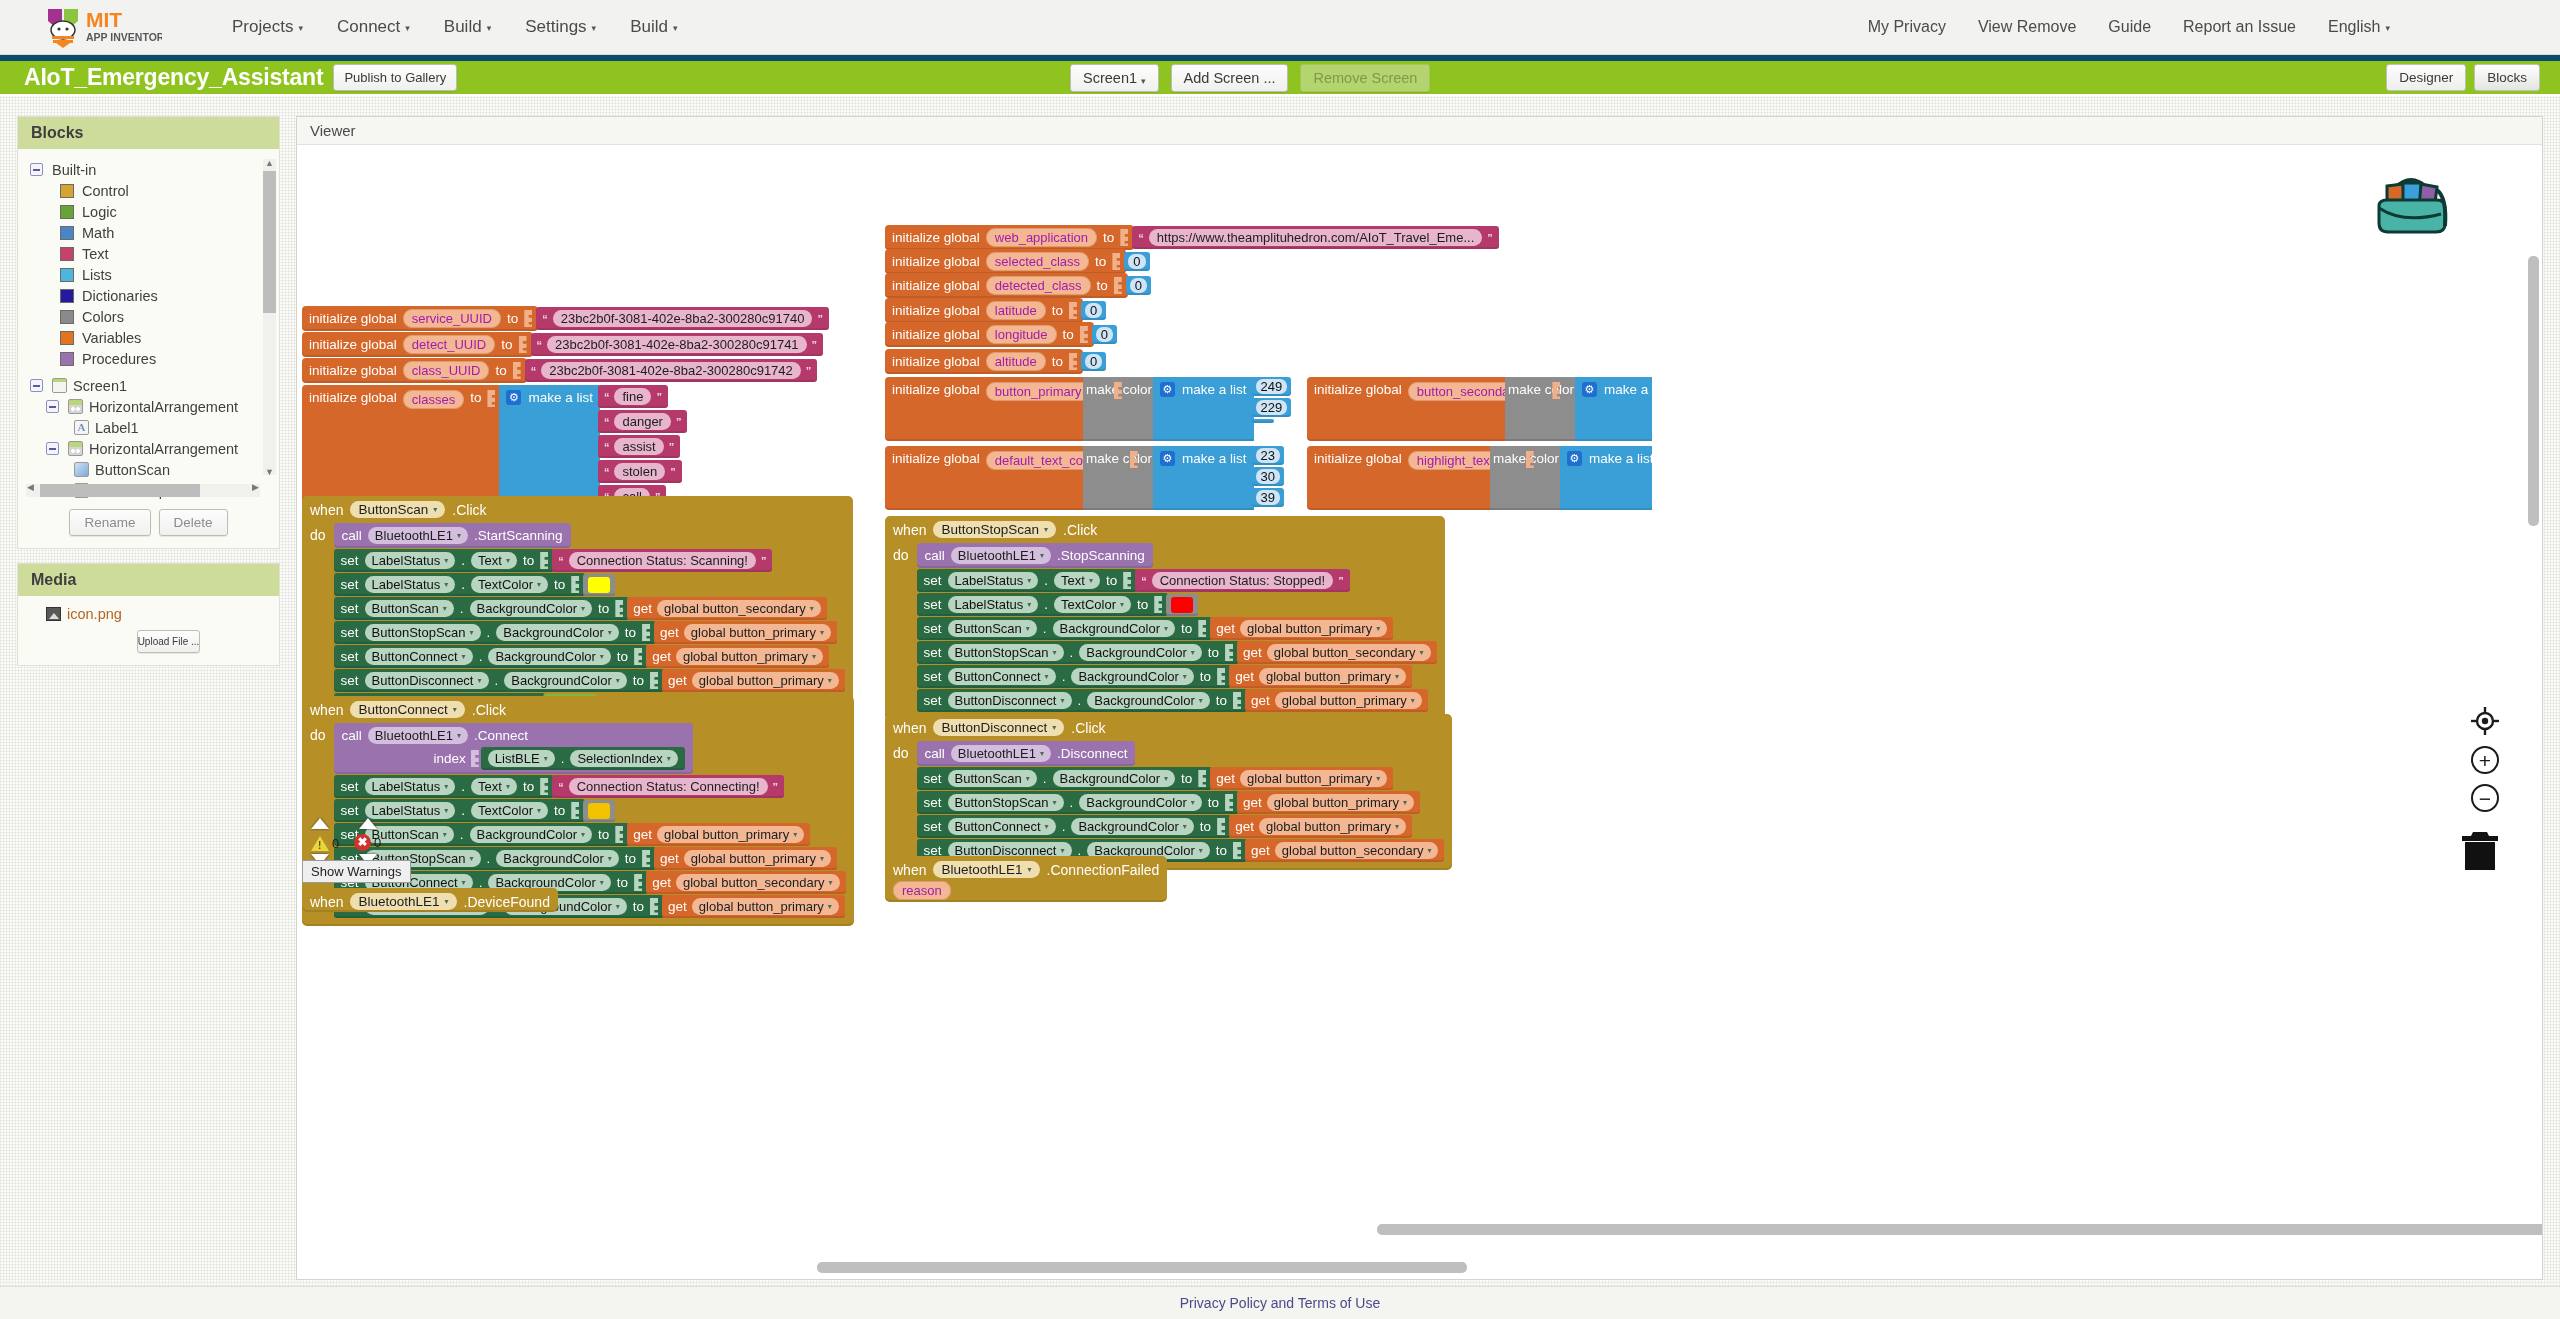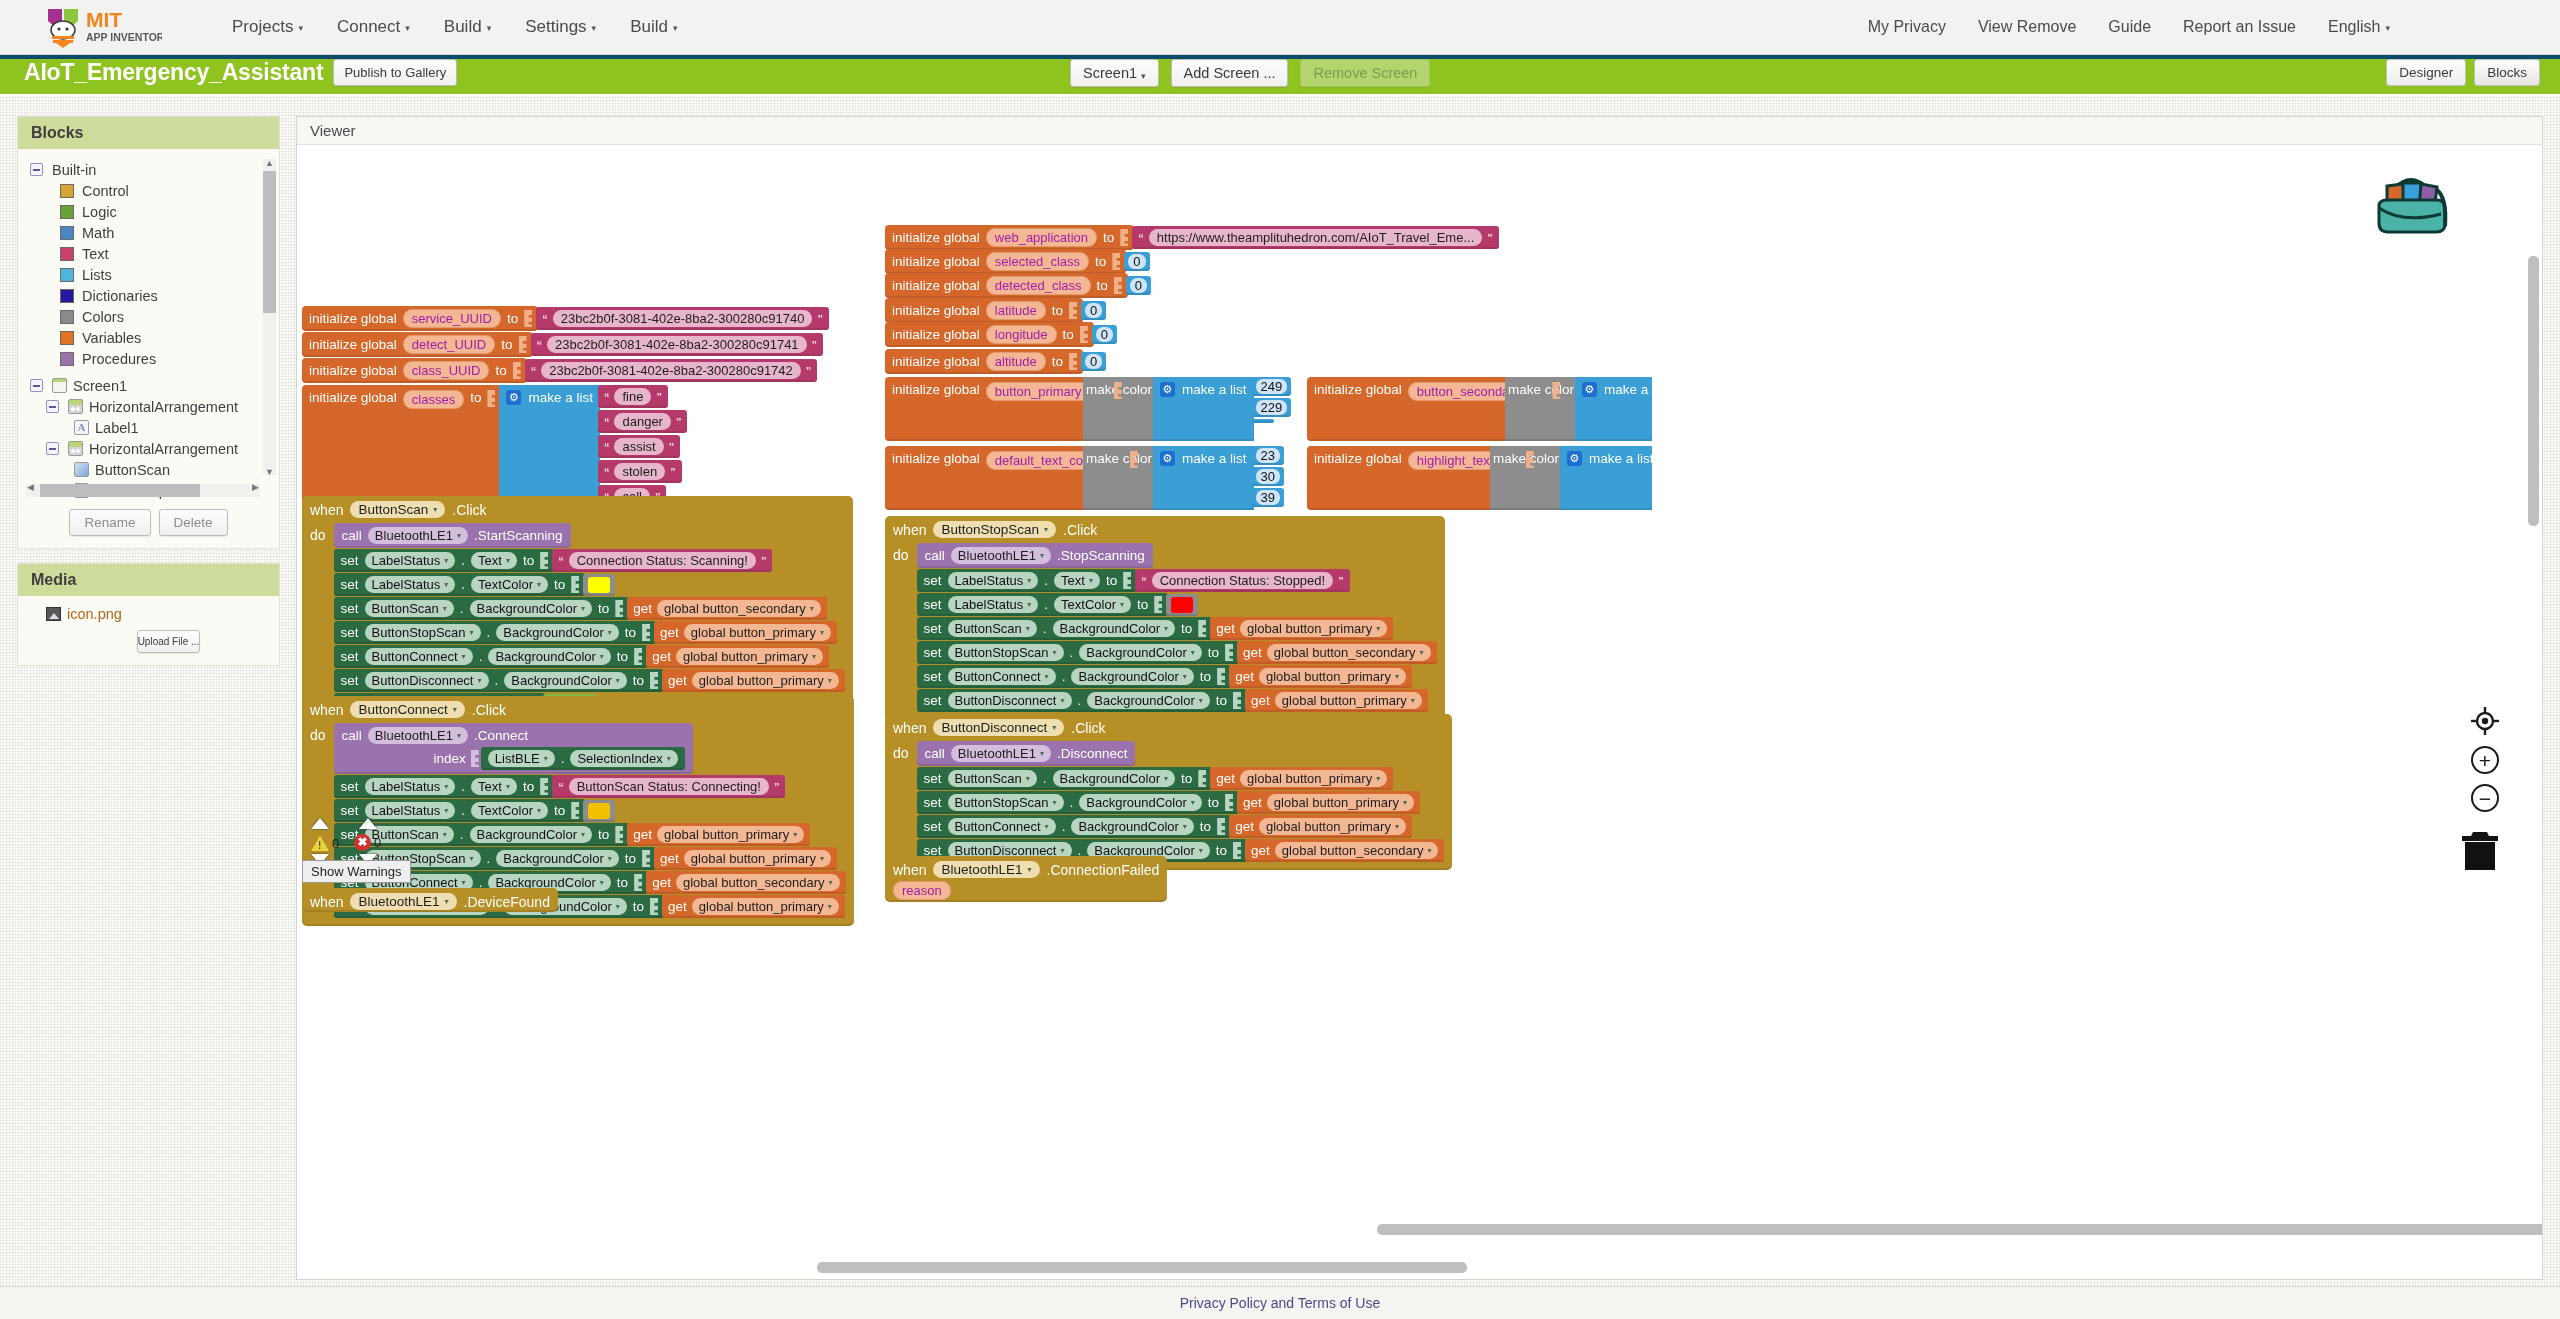--- a/index.html
+++ b/index.html
@@ -27,23 +27,23 @@
     display: flex; align-items: center; gap: 5px; white-space: nowrap;
   }
   .caret { font-size: 9px; color: #555; position: relative; top: 1px; }
   .usermenu { position: absolute; right: 170px; display: flex; align-items: center; gap: 32px; }
   .usermenu .menu-item { font-size: 16px; }
 
   
   .projectbar {
     height: 39px; width: 100%;
     background: #8fc31f;
-    display: flex; align-items: flex-start;
+    display: flex; align-items: center;
     position: relative;
-    border-top: 4px solid #0c4a6e;
+    border-top: 6px solid #0c4a6e;
   }
   .proj-title {
     color: #ffffff; font-size: 23px; font-weight: bold;
     margin-left: 24px; letter-spacing: -0.2px;
   }
   .btn {
     background: linear-gradient(#fdfdfd,#f0f0ee);
     border: 1px solid #bdbdb8;
     border-radius: 3px;
     font-size: 13.5px; color: #3a3a3a;
@@ -860,21 +860,21 @@
                   <span>.</span>
                   <span class="dpill">
                     <span>Text</span>
                     <span class="dcaret">▾</span>
                     </span>
                   <span>to</span>
                   <span class="plug green-l"></span>
                 </div>
                 <div class="txtblock" style="margin-left:-2px">
                   <span class="quote">“</span>
-                  <span class="txtval">ButtonScan Status: Connecting!</span>
+                  <span class="txtval">Connection Status: Connecting!</span>
                   <span class="quote">”</span>
                 </div>
               </div>
 
               <div class="row">
                 <div class="setrow">
                   <span>set</span>
                   <span class="dpill">
                     <span>LabelStatus</span>
                     <span class="dcaret">▾</span>

